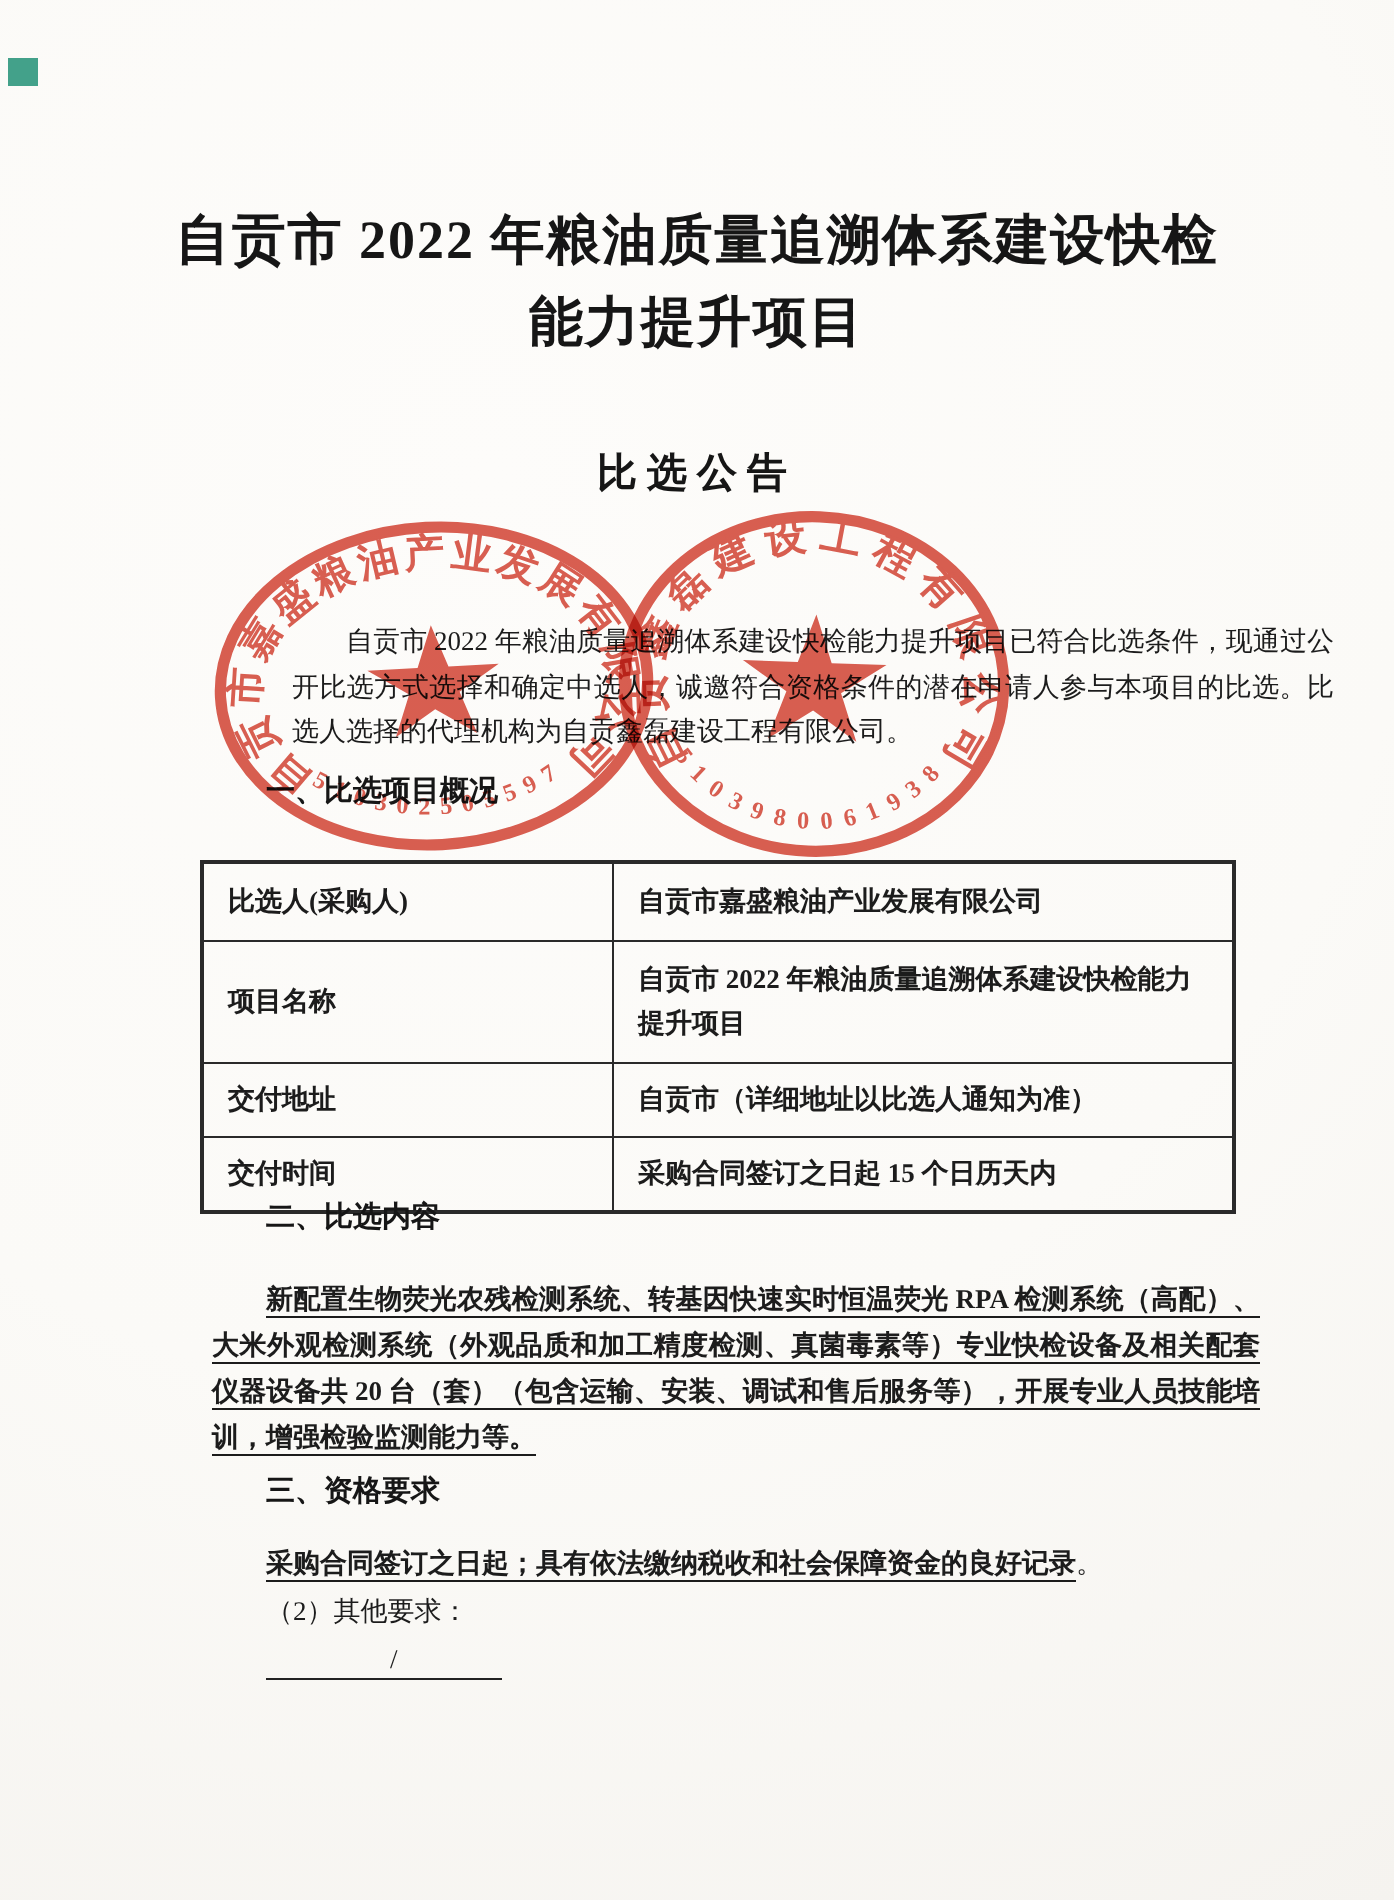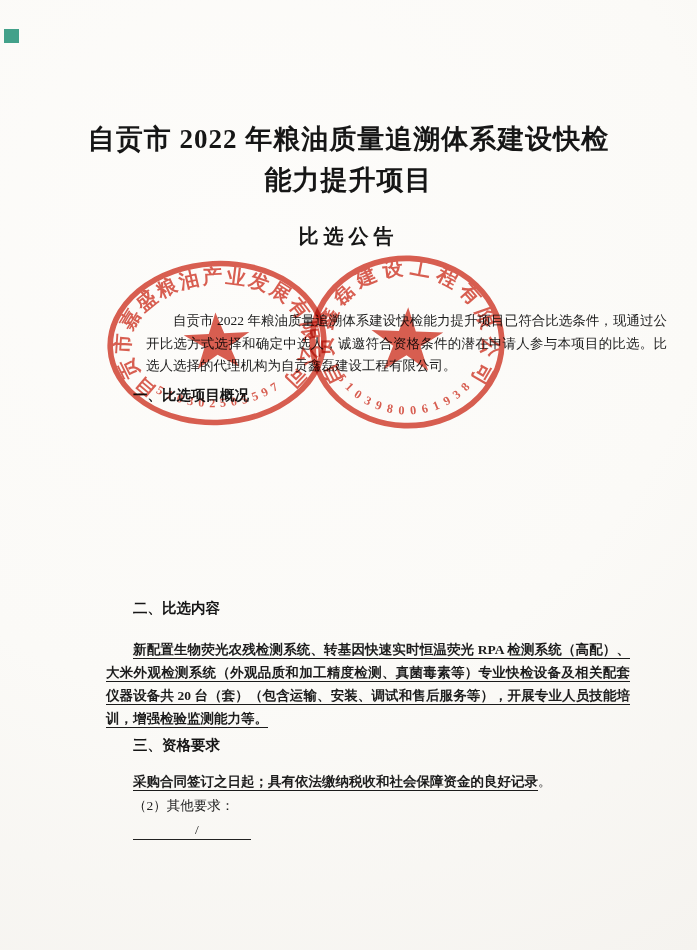--- a/index.html
+++ b/index.html
@@ -8,21 +8,21 @@
     width:697px;height:950px;
     margin:0 auto;
     background:radial-gradient(circle at 35% 25%, #fdfcfa 0%, #fbfaf7 55%, #f5f3ef 100%);
     font-family:"Liberation Serif","DejaVu Serif",serif;
     color:#1c1c1c;
     overflow:hidden;
   }
   .abs{position:absolute;}
   .corner-square{left:4px;top:29px;width:15px;height:14px;background:#43a18a;}
   .doc-title{
-    top:119px;left:55px;right:55px;
+    top:100px;left:55px;right:55px;
     font-size:27px;font-weight:700;line-height:41px;
     text-align:center;letter-spacing:1px;color:#161616;
   }
   .doc-subtitle{
     top:223px;left:0;width:100%;
     text-align:center;font-size:20px;font-weight:700;letter-spacing:5px;color:#161616;
   }
   .intro{
     top:310px;left:106px;width:521px;
     font-size:13.5px;line-height:22.5px;
@@ -85,20 +85,40 @@
     <div>自贡市 2022 年粮油质量追溯体系建设快检</div>
     <div>能力提升项目</div>
   </div>
 
   <div class="abs doc-subtitle">比选公告</div>
 
   <div class="abs intro">自贡市 2022 年粮油质量追溯体系建设快检能力提升项目已符合比选条件，现通过公开比选方式选择和确定中选人，诚邀符合资格条件的潜在申请人参与本项目的比选。比选人选择的代理机构为自贡鑫磊建设工程有限公司。</div>
 
   <div class="abs sec-heading s1-heading">一、比选项目概况</div>
 
+  <table class="abs info-table">
+    <tbody>
+      <tr class="r1">
+        <td class="c1">比选人(采购人)</td>
+        <td>自贡市嘉盛粮油产业发展有限公司</td>
+      </tr>
+      <tr class="r2">
+        <td class="c1">项目名称</td>
+        <td>自贡市 2022 年粮油质量追溯体系建设快检能力提升项目</td>
+      </tr>
+      <tr class="r3">
+        <td class="c1">交付地址</td>
+        <td>自贡市（详细地址以比选人通知为准）</td>
+      </tr>
+      <tr class="r4">
+        <td class="c1">交付时间</td>
+        <td>采购合同签订之日起 15 个日历天内</td>
+      </tr>
+    </tbody>
+  </table>
 
   <div class="abs sec-heading s2-heading">二、比选内容</div>
   <div class="abs s2-body">新配置生物荧光农残检测系统、转基因快速实时恒温荧光 RPA 检测系统（高配）、大米外观检测系统（外观品质和加工精度检测、真菌毒素等）专业快检设备及相关配套仪器设备共 20 台（套）（包含运输、安装、调试和售后服务等），开展专业人员技能培训，增强检验监测能力等。</div>
 
   <div class="abs sec-heading s3-heading">三、资格要求</div>
 
   <div class="abs s3-items">
     <div class="row"><span class="u">采购合同签订之日起；具有依法缴纳税收和社会保障资金的良好记录</span><span>。</span></div>
     <div class="row">（2）其他要求：</div>
     <div class="row"><span class="blank-line">/</span></div>

